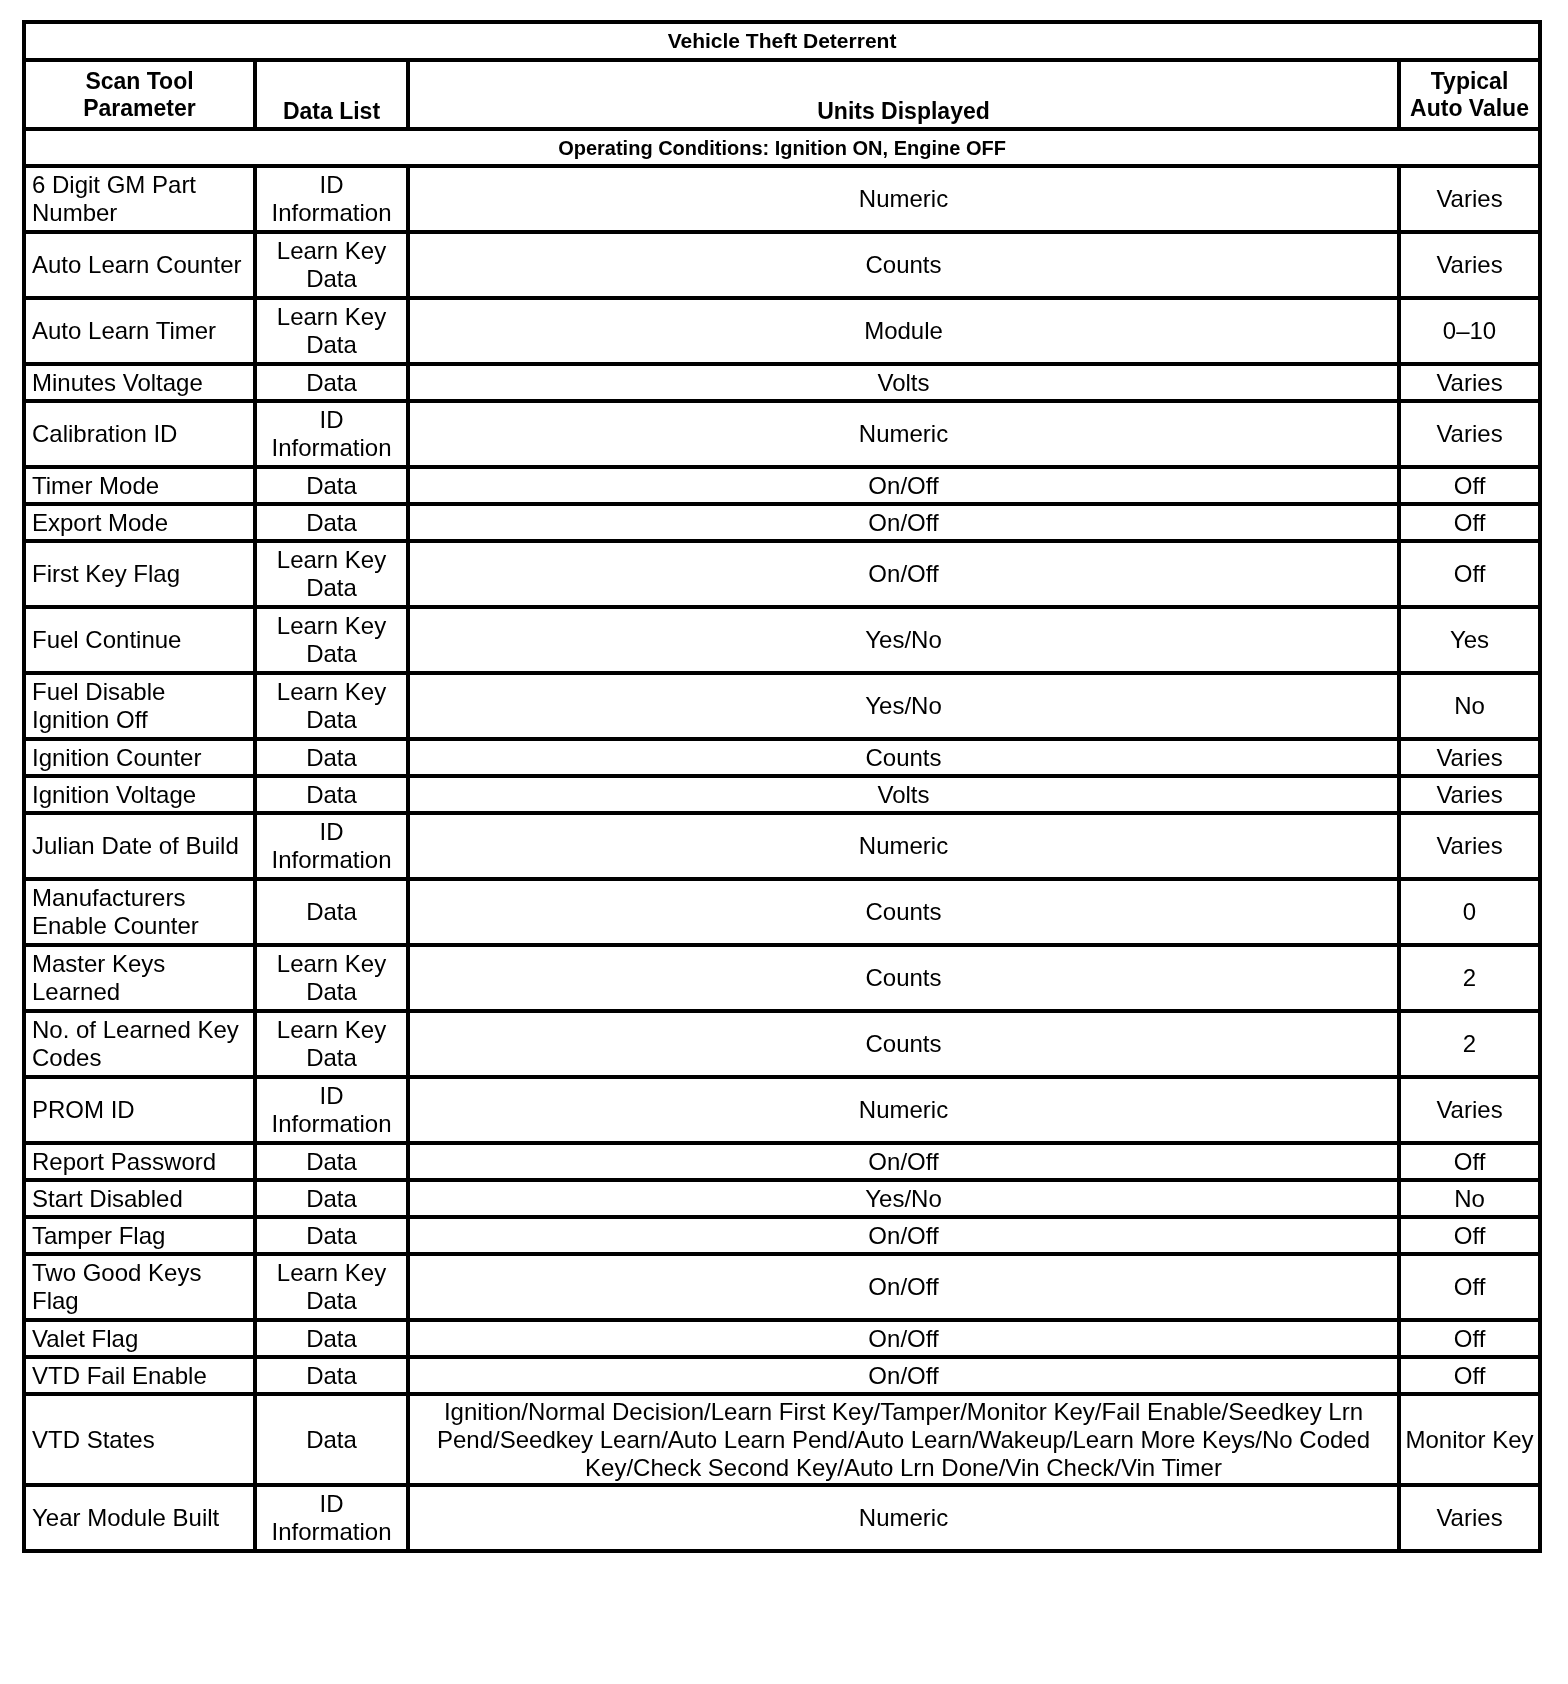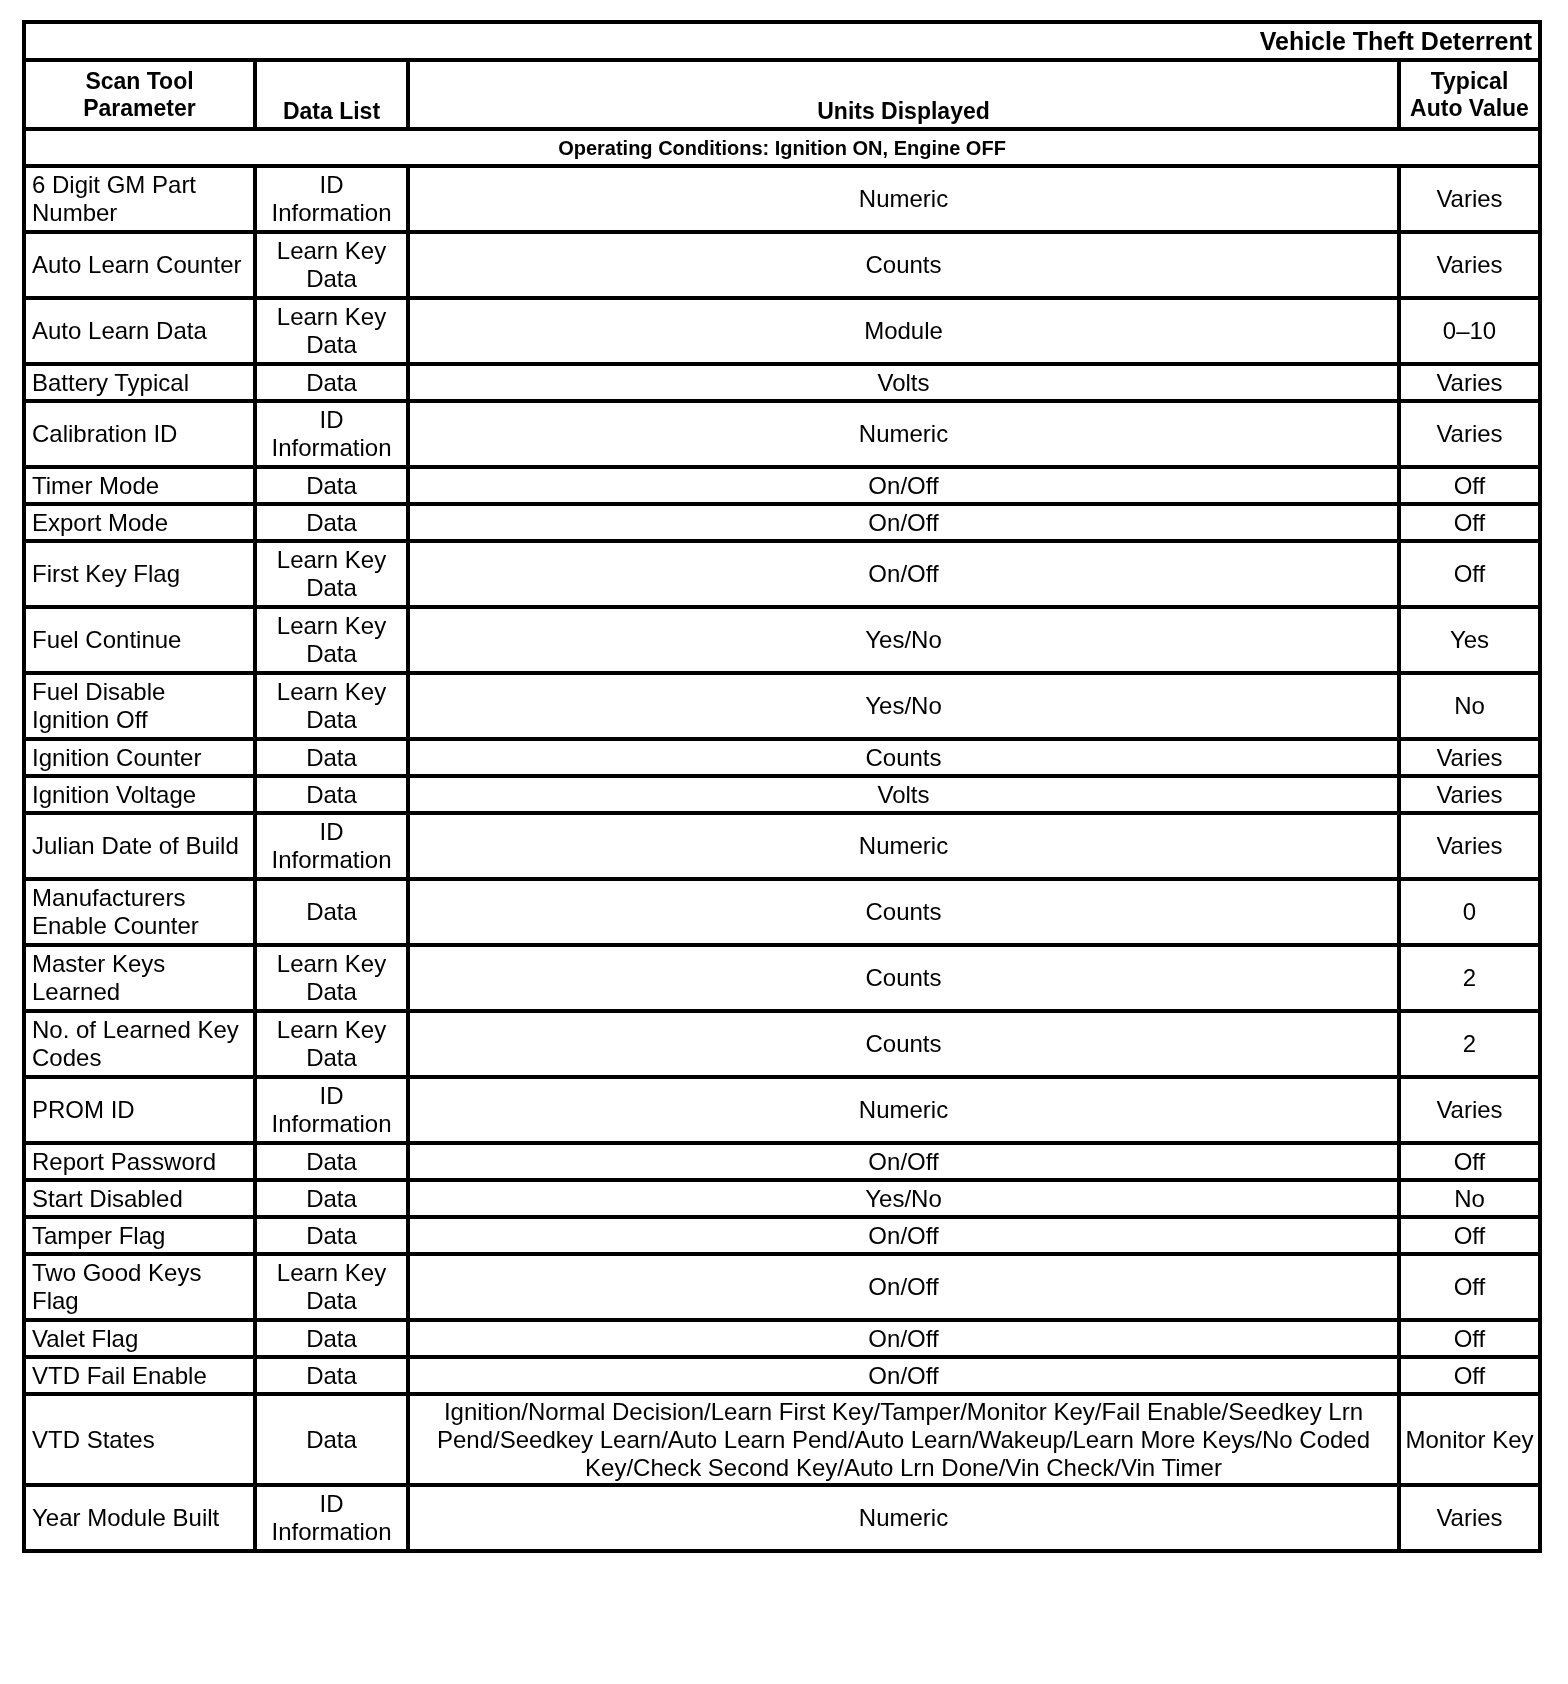--- a/index.html
+++ b/index.html
@@ -10,21 +10,21 @@
     border-collapse: collapse;
     table-layout: fixed;
     font-size: 24px;
     line-height: 28px;
   }
   table.vtd td, table.vtd th {
     border: 4px solid #000;
     padding: 0 6px;
     vertical-align: middle;
   }
-  .title-cell { height: 34px; text-align: right; font-weight: bold; font-size: 25px; }
+  .title-cell { height: 34px; text-align: center; font-weight: bold; font-size: 21px; }
   .hdr th { height: 63px; font-weight: bold; font-size: 23px; line-height: 27px; }
   .hdr th.bottom { vertical-align: bottom; padding-bottom: 2px; }
   .cond-cell { height: 33px; text-align: center; font-weight: bold; font-size: 20px; }
   td.param { text-align: left; padding-left: 5px; padding-right: 2px; }
   td.ctr { text-align: center; }
   tr.tall td { height: 62px; }
   tr.short td { height: 33px; }
   tr.xtall td { height: 87px; margin-top: 8px; }
   td.units-long { line-height: 28px; padding: 0 4px; }
 </style>
@@ -59,27 +59,27 @@
         <td class="ctr">Numeric</td>
         <td class="ctr" style="padding: 0px 2px;">Varies</td>
       </tr>
       <tr class="tall">
         <td class="param">Auto Learn Counter</td>
         <td class="ctr" style="padding: 0px 2px;">Learn Key Data</td>
         <td class="ctr">Counts</td>
         <td class="ctr" style="padding: 0px 2px;">Varies</td>
       </tr>
       <tr class="tall">
-        <td class="param">Auto Learn Data</td>
+        <td class="param">Auto Learn Timer</td>
         <td class="ctr" style="padding: 0px 2px;">Learn Key Data</td>
         <td class="ctr">Module</td>
         <td class="ctr" style="padding: 0px 2px;">0–10</td>
       </tr>
       <tr class="short">
-        <td class="param">Battery Typical</td>
+        <td class="param">Minutes Voltage</td>
         <td class="ctr" style="padding: 0px 2px;">Data</td>
         <td class="ctr">Volts</td>
         <td class="ctr" style="padding: 0px 2px;">Varies</td>
       </tr>
       <tr class="tall">
         <td class="param">Calibration ID</td>
         <td class="ctr" style="padding: 0px 2px;">ID Information</td>
         <td class="ctr">Numeric</td>
         <td class="ctr" style="padding: 0px 2px;">Varies</td>
       </tr>

